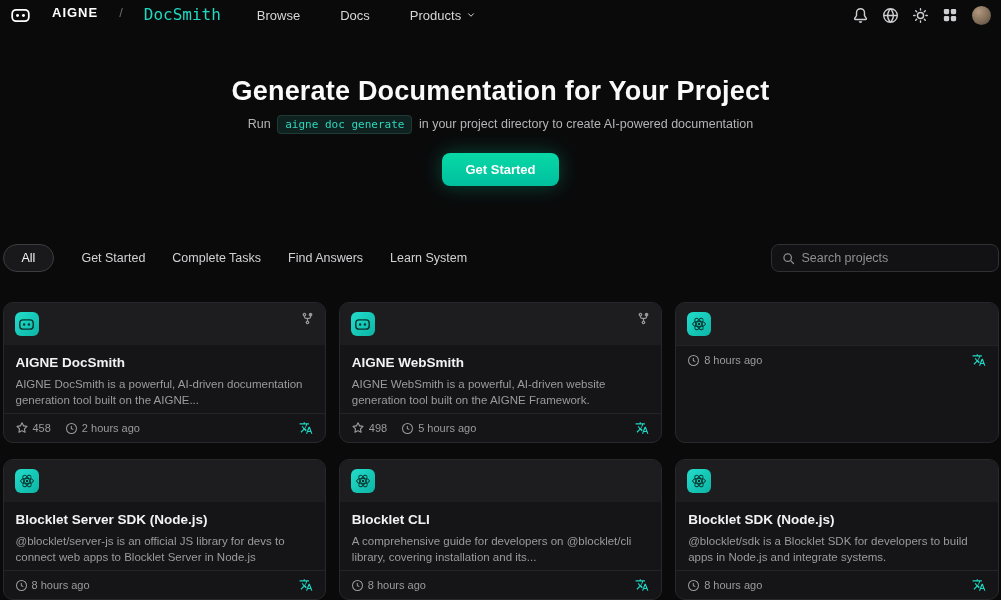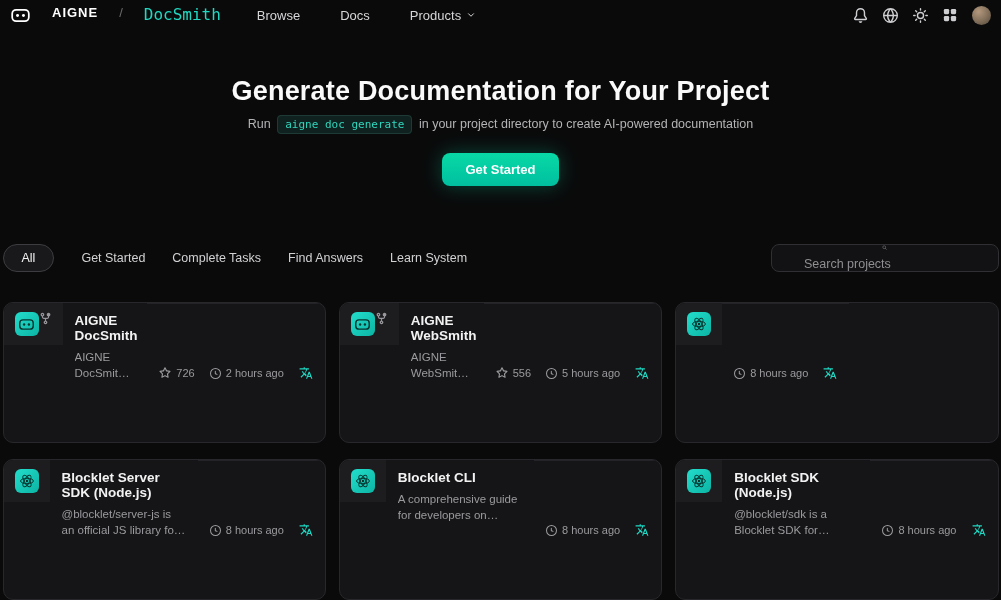--- a/index.html
+++ b/index.html
@@ -49,33 +49,33 @@
   .filter-row { margin-top:58px; display:flex; align-items:center; }
   .tabs { display:flex; align-items:center; gap:27px; }
   .tab { font-size:12.5px; color:#d2d2d4; cursor:pointer; white-space:nowrap; }
   .tab.active {
     border:1px solid #3d3d41; background:#19191c; color:#f2f2f2;
     border-radius:16px; padding:6px 18px;
   }
   .search {
     margin-left:auto; width:228px; height:28px;
     display:flex; align-items:center; gap:7px; padding:0 10px;
-    border:1px solid #303034; border-radius:8px; background:#121214; color:#8f8f93;flex-direction:column;
+    border:1px solid #303034; border-radius:8px; background:#121214; color:#8f8f93;
   }
   .search input {
     flex:1; background:transparent; border:none; outline:none;
     color:#e5e5e5; font-size:12.5px; font-family:inherit;
   }
   .search input::placeholder { color:#8f8f93; }
 
   
   .grid { margin-top:30px; display:grid; grid-template-columns:repeat(3,1fr); gap:16px 13px; }
   .card {
     background:#151517; border:1px solid #28282c; border-radius:10px;
-    overflow:hidden; display:flex; flex-direction:row; height:141px; cursor:pointer;
+    overflow:hidden; display:flex; flex-direction:column; height:141px; cursor:pointer;
   }
   .card-head {
     background:#1d1d20; height:42px; flex:none;
     padding:9px 11px; display:flex; justify-content:space-between; align-items:flex-start;
   }
   .app-icon {
     width:24px; height:24px; border-radius:6px; color:#06342e;
     background:linear-gradient(135deg,#23ddcb,#0cb4a4);
     display:flex; align-items:center; justify-content:center;
   }
@@ -239,21 +239,21 @@
       </div>
       <div class="card-body">
         <h3 class="card-title">AIGNE DocSmith</h3>
         <p class="card-desc">AIGNE DocSmith is a powerful, AI-driven documentation generation tool built on the AIGNE...</p>
       </div>
       <div class="card-foot">
         <span class="meta">
           <svg class="ic" width="12" height="12">
               <use href="#g-star"></use>
             </svg>
-          <span>726</span>
+          <span>458</span>
         </span>
         <span class="meta">
           <svg class="ic" width="11" height="11">
               <use href="#g-clock"></use>
             </svg>
           <span>2 hours ago</span>
         </span>
         <span class="translate">
             <svg class="ic" width="14" height="14">
               <use href="#g-translate"></use>
@@ -277,21 +277,21 @@
       </div>
       <div class="card-body">
         <h3 class="card-title">AIGNE WebSmith</h3>
         <p class="card-desc">AIGNE WebSmith is a powerful, AI-driven website generation tool built on the AIGNE Framework.</p>
       </div>
       <div class="card-foot">
         <span class="meta">
           <svg class="ic" width="12" height="12">
               <use href="#g-star"></use>
             </svg>
-          <span>556</span>
+          <span>498</span>
         </span>
         <span class="meta">
           <svg class="ic" width="11" height="11">
               <use href="#g-clock"></use>
             </svg>
           <span>5 hours ago</span>
         </span>
         <span class="translate">
             <svg class="ic" width="14" height="14">
               <use href="#g-translate"></use>

